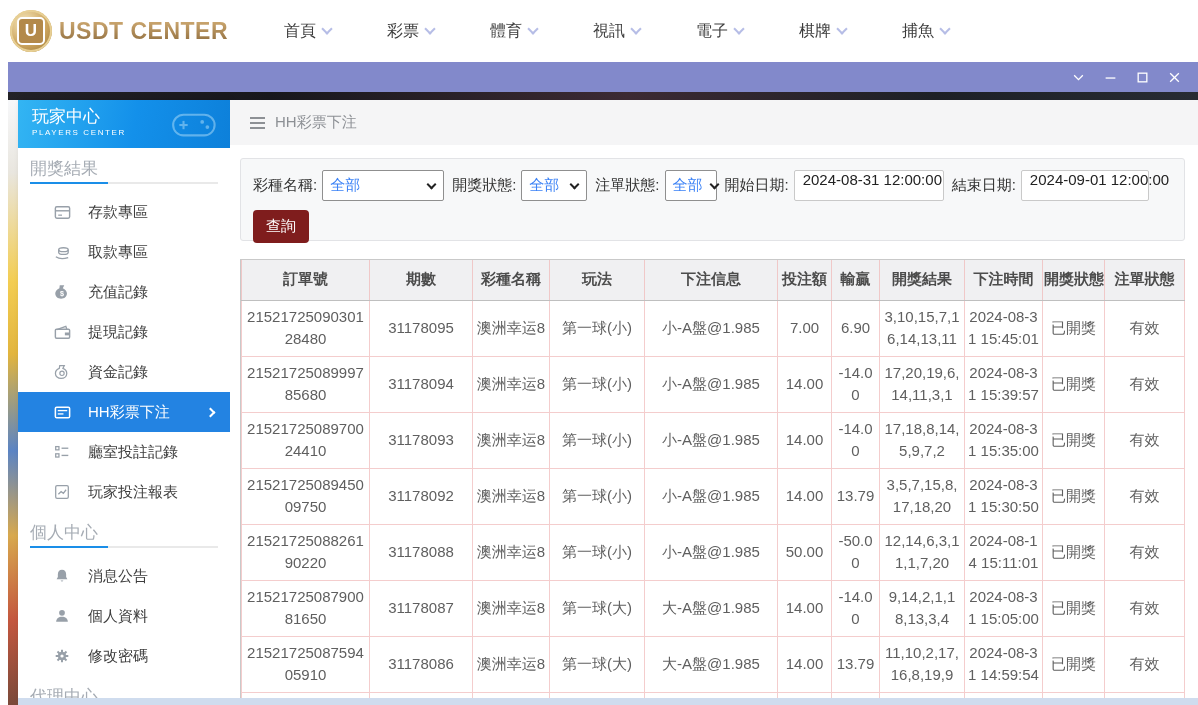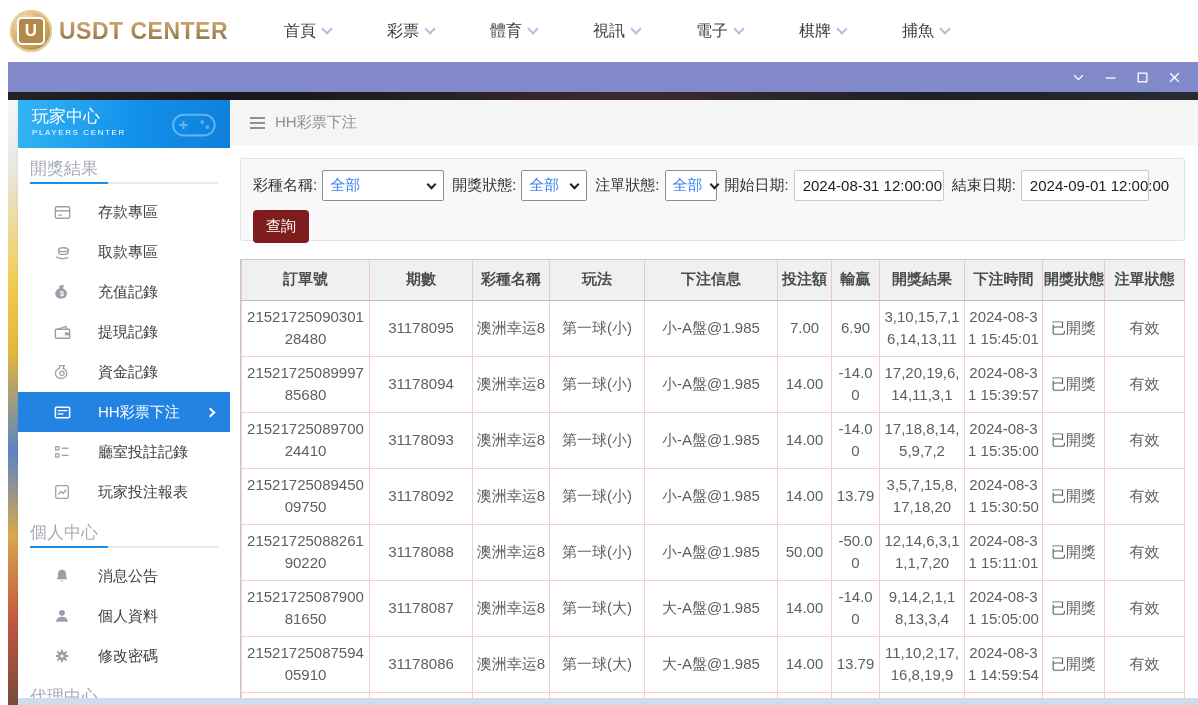--- a/index.html
+++ b/index.html
@@ -36,21 +36,21 @@
   
   .sidebar{position:absolute;left:10px;top:8px;width:212px;bottom:0;background:#fff;
     box-shadow:2px 0 6px rgba(0,0,0,.12);overflow:hidden}
   .sb-header{height:48px;background:linear-gradient(100deg,#33b5f3,#1390ea 55%,#0d80da);
     color:#fff;padding:6px 0 0 14px;position:relative;overflow:hidden}
   .sb-title{font-size:17px;line-height:21px}
   .sb-sub{font-size:8px;letter-spacing:1.6px;margin-top:1px}
   .sec-label{color:#a6acb4;font-size:17px;line-height:22px;margin:10px 0 0 12px}
   .sec-rule{height:2px;margin:2px 12px 8px 12px;background:#e9e9e9;position:relative}
   .sec-rule::before{content:"";position:absolute;left:0;top:0;height:2px;width:78px;background:#1a8ee8}
-  .side-item{height:40px;display:flex;align-items:center;padding-left:34px;gap:26px;
+  .side-item{height:40px;display:flex;align-items:center;padding-left:34px;gap:16px;
     font-size:15px;color:#3d3d3d;cursor:pointer;position:relative;white-space:nowrap}
   .side-item .ic{width:20px;height:20px;display:flex;align-items:center;justify-content:center;flex:0 0 20px}
   .side-item.active{background:#2383e2;color:#fff}
   .side-item .arrow{position:absolute;right:16px;width:7px;height:7px;
     border-right:2px solid #fff;border-top:2px solid #fff;transform:rotate(45deg)}
 
   
   .main{position:absolute;left:222px;top:8px;right:0;bottom:0;background:#fff}
   .crumb{height:45px;background:#f5f5f6;display:flex;align-items:center;padding-left:20px;gap:10px;
     color:#8d9095;font-size:15px}
@@ -61,21 +61,21 @@
     padding:11px 11px 26px;height:83px}
   .filter-row{display:flex;align-items:center;font-size:15px;color:#333;white-space:nowrap}
   .flabel{margin:0 5px 0 8px}
   .flabel:first-child{margin-left:1px}
   .sel{height:31px;background:#fff;border:1px solid #8f8f8f;border-radius:2px;display:flex;
     align-items:center;justify-content:space-between;padding:0 7px;font-size:15px;color:#3b82f6;cursor:pointer}
   .schev{width:7px;height:7px;border-right:2px solid #222;border-bottom:2px solid #222;
     transform:rotate(45deg);margin:-3px 1px 0 8px;flex:0 0 7px}
   .w-lottery{width:122px}.w-draw{width:66px}.w-order{width:52px}
   .inp{height:31px;background:#fff;border:1px solid #c9c9c9;border-radius:2px;padding:0 8px;
-    font-size:15px;color:#222;display:flex;align-items:center}
+    font-size:15px;color:#222;display:flex;align-items:flex-start}
   .w-start{width:150px}.w-end{width:128px}
   .query-btn{margin:9px 12px 0 1px;width:56px;height:33px;background:#7f1d1d;color:#fff;border:none;
     border-radius:4px;font-size:15px;cursor:pointer;font-family:inherit}
 
   
   .table-wrap{margin:18px 13px 0 10px;border:1px solid #c9c9c9;width:945px}
   .btable{border-collapse:collapse;table-layout:fixed;width:943px;font-size:15px}
   .btable th{background:#f0f0f2;color:#4c4c4c;font-weight:bold;height:40px;padding:0 1px;
     border:1px solid #f0c8c8;border-top:none;border-bottom:1px solid #bfbfbf;white-space:nowrap;overflow:hidden}
   .btable td{color:#5f5f5f;text-align:center;vertical-align:middle;height:56px;
@@ -412,21 +412,21 @@
               </tr>
               <tr>
                 <td>2152172508826190220</td>
                 <td>31178088</td>
                 <td>澳洲幸运8</td>
                 <td>第一球(小)</td>
                 <td>小-A盤@1.985</td>
                 <td>50.00</td>
                 <td>-50.00</td>
                 <td>12,14,6,3,11,1,7,20</td>
-                <td>2024-08-31 15:11:01</td>
+                <td>2024-08-14 15:11:01</td>
                 <td>已開獎</td>
                 <td>有效</td>
               </tr>
               <tr>
                 <td>2152172508790081650</td>
                 <td>31178087</td>
                 <td>澳洲幸运8</td>
                 <td>第一球(大)</td>
                 <td>大-A盤@1.985</td>
                 <td>14.00</td>

